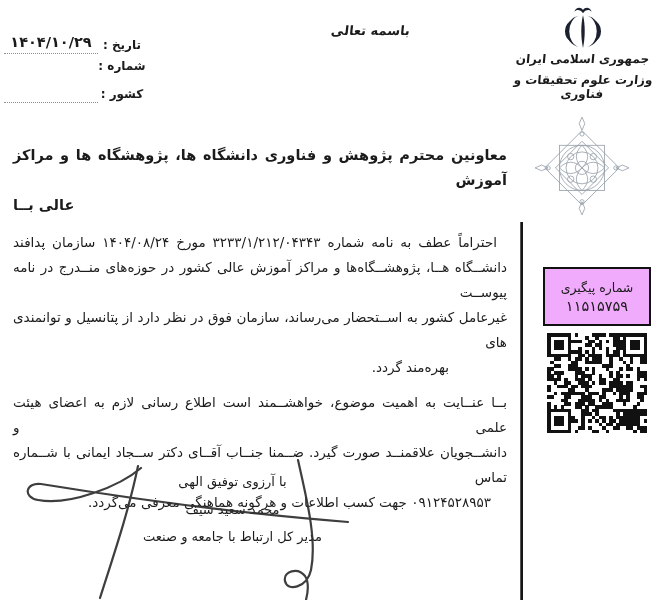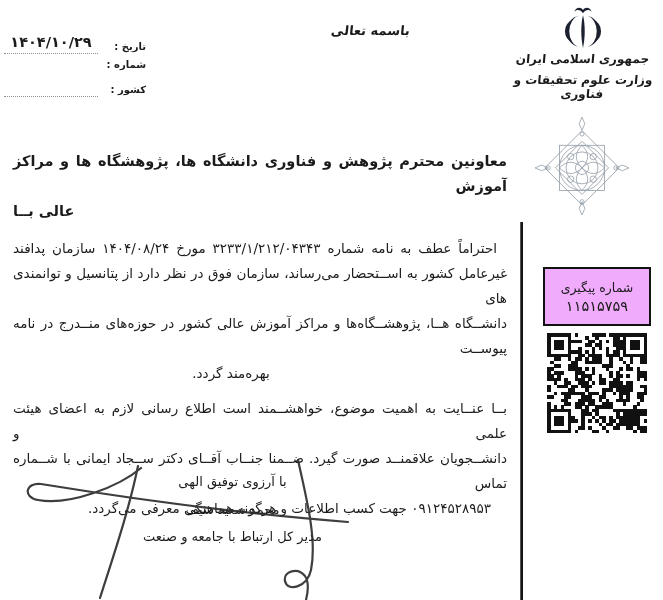--- a/index.html
+++ b/index.html
@@ -3,21 +3,21 @@
 <meta charset="utf-8">
 <style>
   * { margin:0; padding:0; box-sizing:border-box; }
   html,body { background:#fff; }
   body { font-family:"DejaVu Sans", sans-serif; }
   .page { position:relative; width:663px; height:600px; background:#fff; color:#1b1b1b; overflow:hidden; }
 
   
   .meta-block { position:absolute; left:4px; top:34px; width:142px; direction:rtl; }
   .meta-row { display:flex; align-items:flex-end; margin-bottom:5px; }
-  .meta-label { width:48px; font-size:10px; font-weight:700; white-space:nowrap; padding-bottom:2px; }
+  .meta-label { width:48px; font-size:12px; font-weight:700; white-space:nowrap; padding-bottom:2px;text-align:center; }
   .meta-value { flex:1; border-bottom:1px dotted #8f8f8f; text-align:center; font-weight:700;
                 font-size:14.5px; padding-bottom:2px; min-height:20px; letter-spacing:.5px; }
   .meta-row.attachment { margin-top:12px; }
   .meta-row.attachment .meta-value { min-height:12px; }
 
   
   .bismillah { position:absolute; left:318px; top:23px; width:105px; text-align:center;
                font-size:13px; font-weight:600; transform:skewX(-6deg); }
 
   
@@ -36,30 +36,30 @@
   
   .tracking-box { position:absolute; left:543px; top:267px; width:108px; height:59px;
                   border:2px solid #111; direction:rtl; display:flex; flex-direction:column;
                   align-items:center; justify-content:center; gap:3px; background:#f0abfc; }
   .tracking-label { font-size:12.5px; }
   .tracking-number { font-size:14.5px; letter-spacing:2px; }
   .qr { position:absolute; left:545px; top:333px; width:104px; height:100px; }
   .qr svg { width:100%; height:100%; }
 
   
-  .letter-body { position:absolute; left:13px; top:149px; width:494px; direction:rtl; }
+  .letter-body { position:absolute; left:13px; top:143px; width:494px; direction:rtl; }
   .recipient { font-weight:700; font-size:14.5px; line-height:25px; }
   .r-line1 { text-align:justify; text-align-last:justify; }
   .r-line2 { text-align:left; }
   .salutation { margin-top:27px; font-size:13.5px; font-weight:600; text-align:right; height:19px; }
   .para { font-size:13.5px; line-height:25px; margin-top:12px; }
   .para + .para { margin-top:10px; }
   .jline { text-align:justify; text-align-last:justify; }
   .p1-first { padding-right:10px; }
-  .p1-last { text-align:center; padding-right:58px; }
+  .p1-last { text-align:right; padding-right:58px; }
   .p2-last { text-align:right; padding-right:16px; }
 
   
   .sig-block { position:absolute; left:105px; top:468px; width:255px; text-align:center;
                direction:rtl; font-weight:400; font-size:13px; line-height:27.5px; }
   .signature-svg { position:absolute; left:8px; top:452px; width:345px; height:148px;
                    pointer-events:none; }
 </style>
 </head>
 <body>
@@ -582,22 +582,22 @@
       </svg></div>
 
   <div class="letter-body">
     <div class="recipient">
       <div class="r-line1">معاونین محترم پژوهش و فناوری دانشگاه ها، پژوهشگاه ها و مراکز آموزش</div>
       <div class="r-line2">عالی بــا</div>
     </div>
 
     <div class="para">
       <div class="jline p1-first">احتراماً عطف به نامه شماره ۳۲۳۳/۱/۲۱۲/۰۴۳۴۳ مورخ ۱۴۰۴/۰۸/۲۴ سازمان پدافند</div>
+      <div class="jline">دانشــگاه هــا، پژوهشــگاه‌ها و مراکز آموزش عالی کشور در حوزه‌های منــدرج در نامه پیوســت</div>
       <div class="jline">غیرعامل کشور به اســتحضار می‌رساند، سازمان فوق در نظر دارد از پتانسیل و توانمندی های</div>
-      <div class="jline">دانشــگاه هــا، پژوهشــگاه‌ها و مراکز آموزش عالی کشور در حوزه‌های منــدرج در نامه پیوســت</div>
       <div class="p1-last">بهره‌مند گردد.</div>
     </div>
 
     <div class="para">
       <div class="jline">بــا عنــایت به اهمیت موضوع، خواهشــمند است اطلاع رسانی لازم به اعضای هیئت علمی و</div>
       <div class="jline">دانشــجویان علاقمنــد صورت گیرد. ضــمنا جنــاب آقــای دکتر ســجاد ایمانی با شــماره تماس</div>
       <div class="p2-last">۰۹۱۲۴۵۲۸۹۵۳ جهت کسب اطلاعات و هرگونه هماهنگی معرفی می‌گردد.</div>
     </div>
   </div>
 

